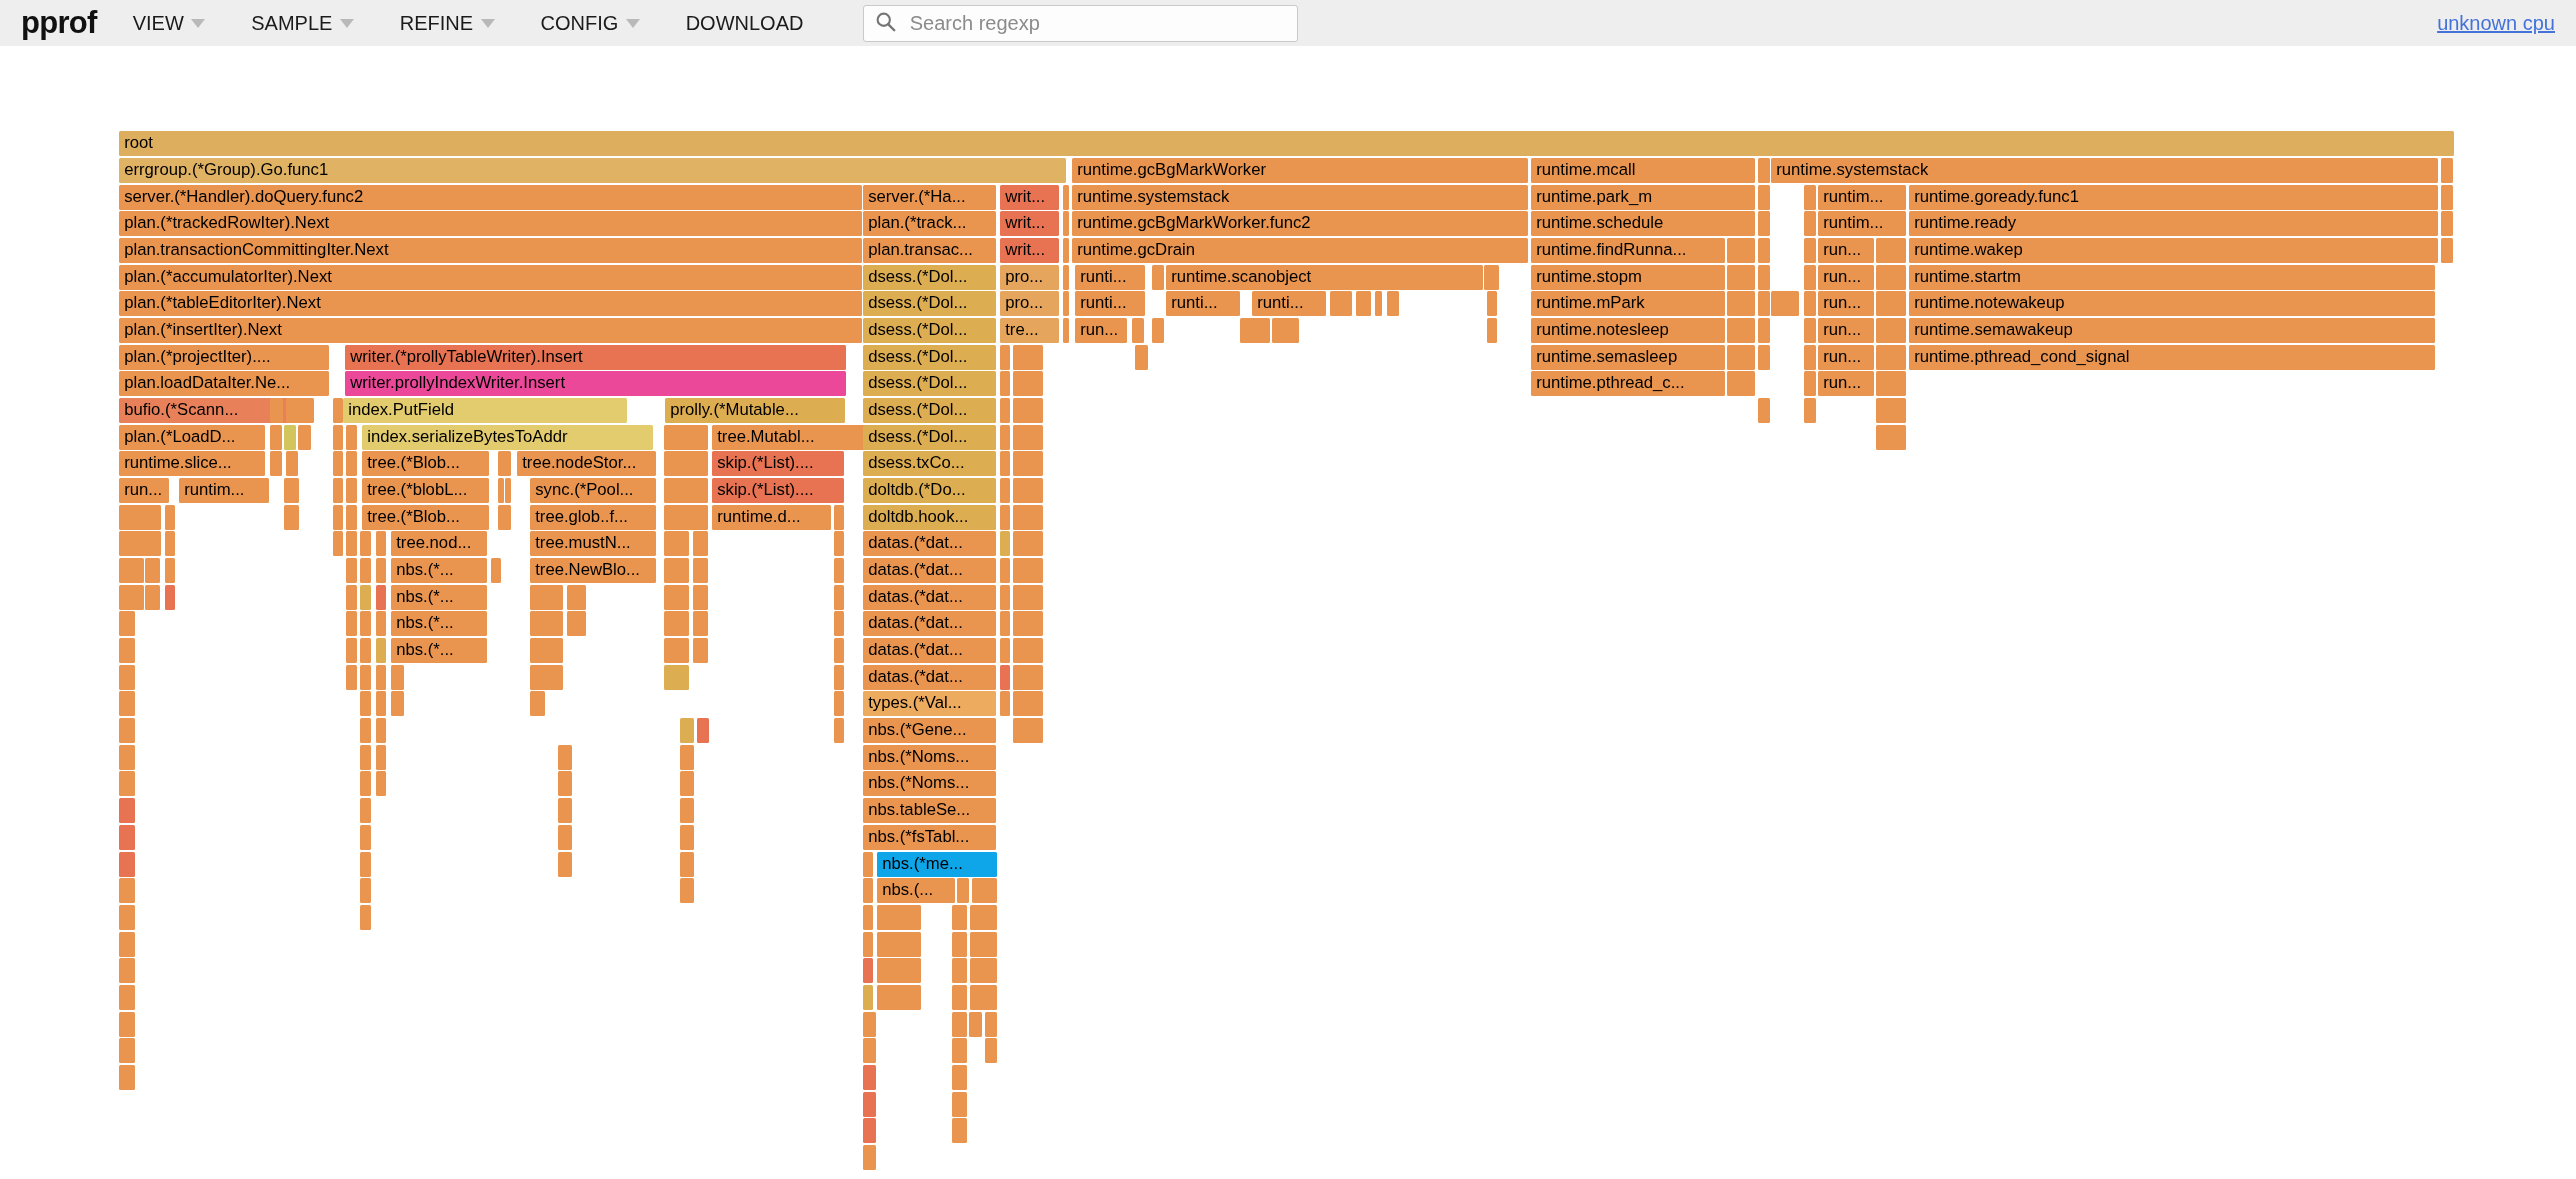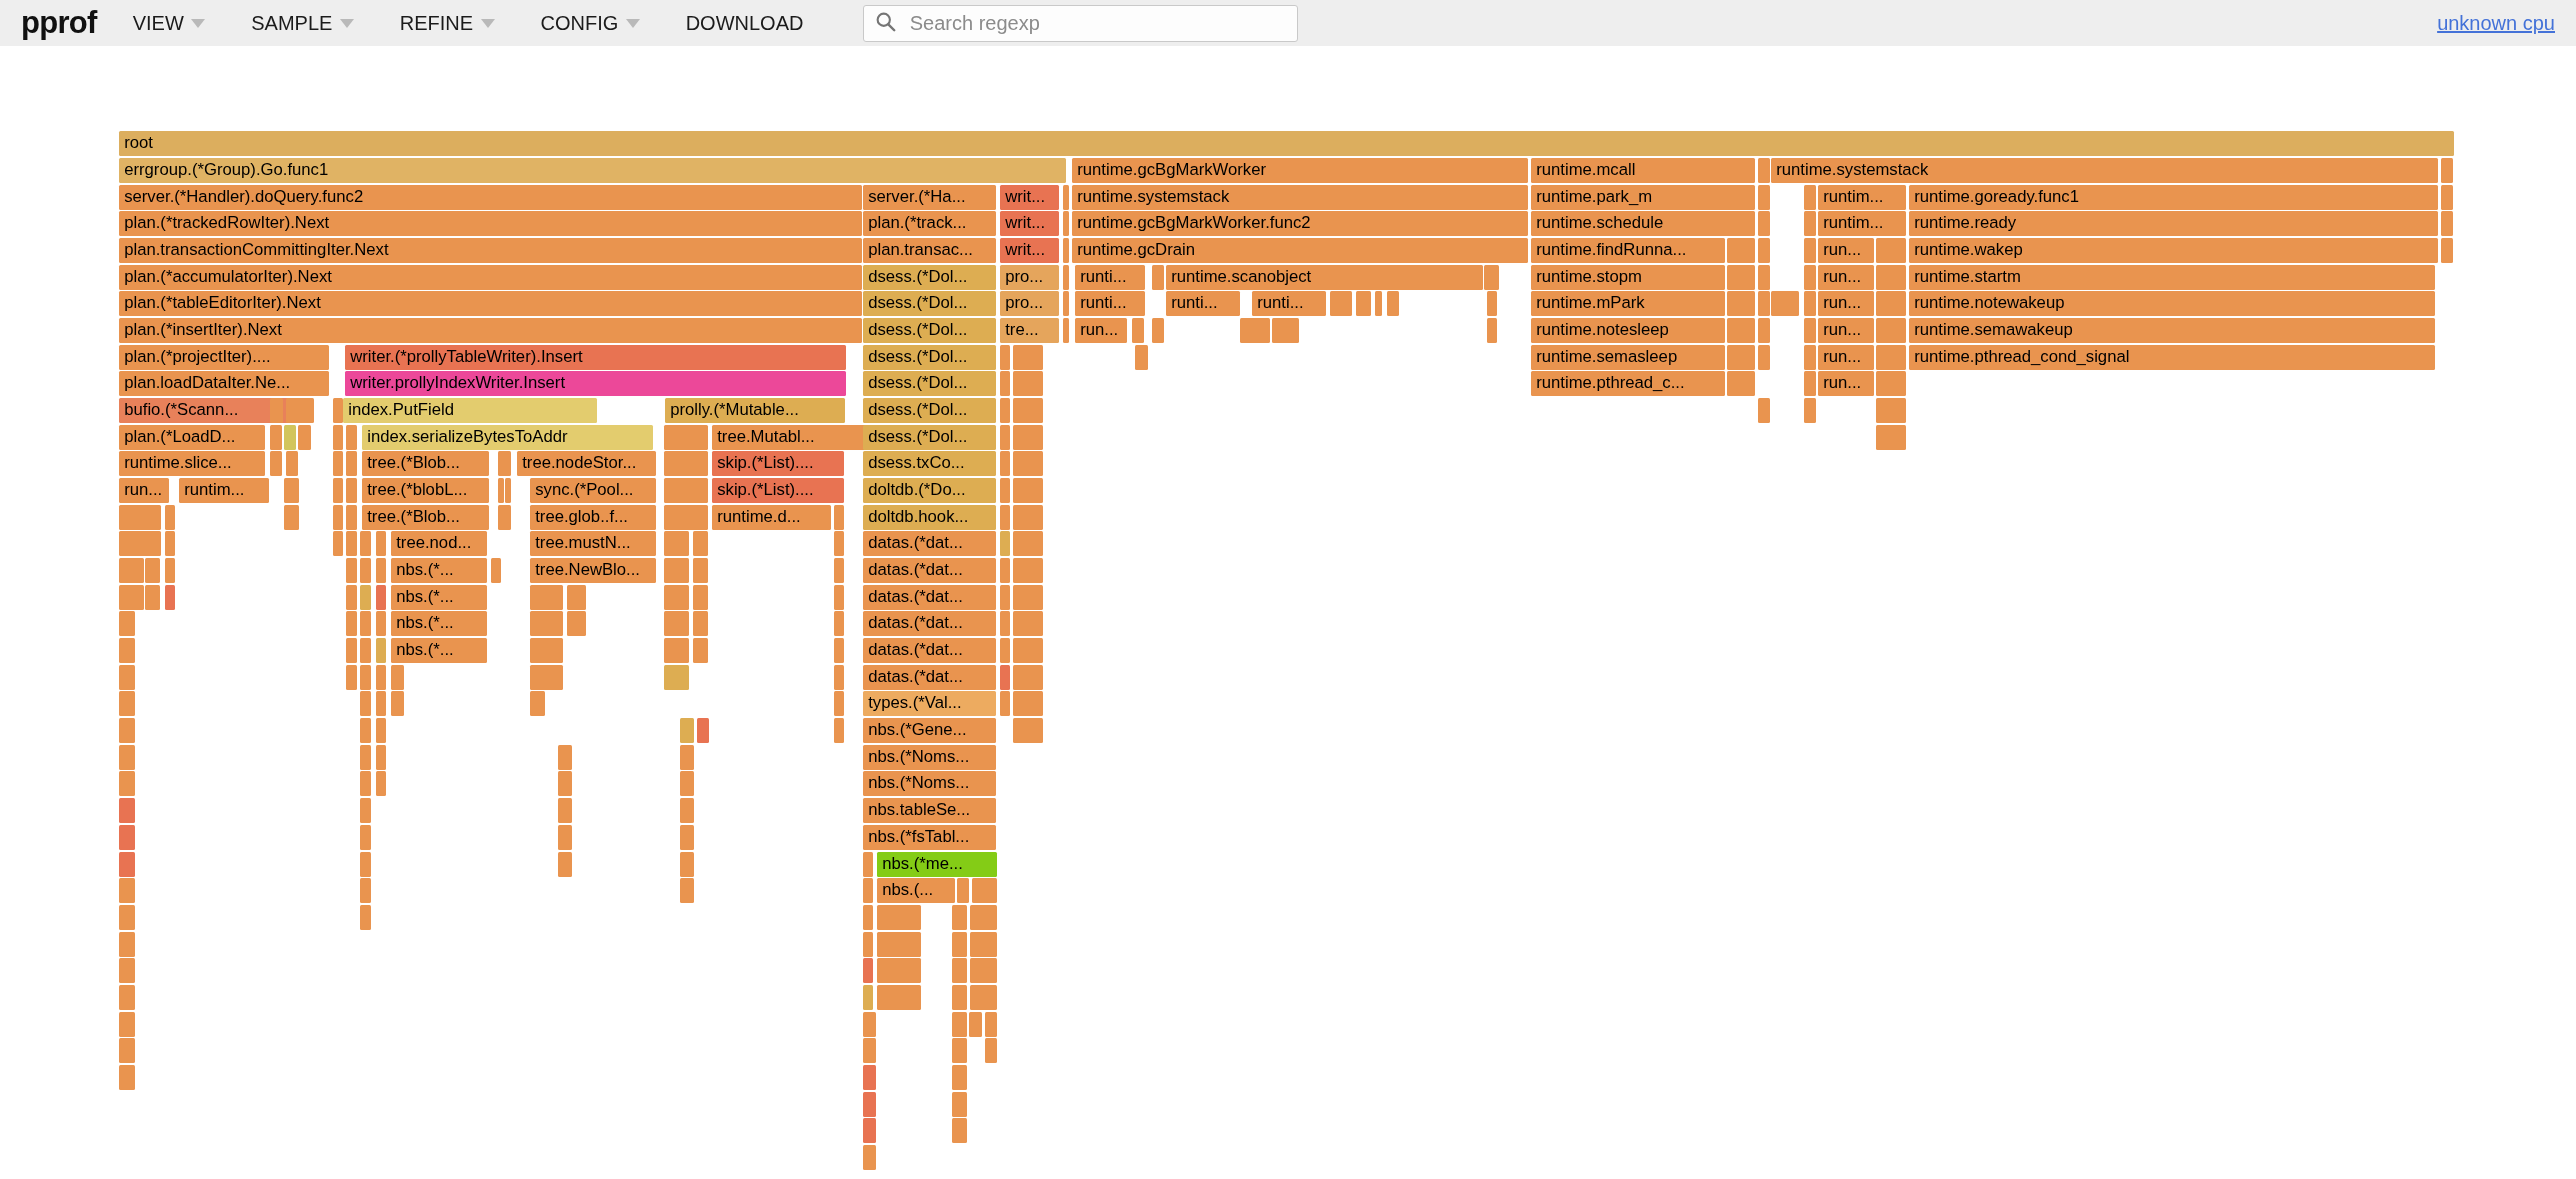--- a/index.html
+++ b/index.html
@@ -174,21 +174,21 @@
     <div class="fbox" style="left: 1013px; top: 371px; width: 30px; height: 24.5px; background: rgb(233, 148, 79);"></div>
     <div class="fbox" style="left: 1531px; top: 371px; width: 194px; height: 24.5px; background: rgb(233, 148, 79);">runtime.pthread_c...</div>
     <div class="fbox" style="left: 1727px; top: 371px; width: 28px; height: 24.5px; background: rgb(233, 148, 79);"></div>
     <div class="fbox" style="left: 1804px; top: 371px; width: 12px; height: 24.5px; background: rgb(233, 148, 79);"></div>
     <div class="fbox" style="left: 1818px; top: 371px; width: 56px; height: 24.5px; background: rgb(233, 148, 79);">run...</div>
     <div class="fbox" style="left: 1876px; top: 371px; width: 30px; height: 24.5px; background: rgb(233, 148, 79);"></div>
     <div class="fbox" style="left: 119px; top: 398px; width: 172px; height: 24.5px; background: rgb(232, 129, 90);">bufio.(*Scann...</div>
     <div class="fbox" style="left: 270px; top: 398px; width: 13.3px; height: 24.5px; background: rgb(233, 148, 79);"></div>
     <div class="fbox" style="left: 286px; top: 398px; width: 28px; height: 24.5px; background: rgb(233, 148, 79);"></div>
     <div class="fbox" style="left: 333px; top: 398px; width: 10.4px; height: 24.5px; background: rgb(233, 148, 79);"></div>
-    <div class="fbox" style="left: 343px; top: 398px; width: 254px; height: 24.5px; background: rgb(227, 204, 110);">index.PutField</div>
+    <div class="fbox" style="left: 343px; top: 398px; width: 284px; height: 24.5px; background: rgb(227, 204, 110);">index.PutField</div>
     <div class="fbox" style="left: 665px; top: 398px; width: 180px; height: 24.5px; background: rgb(221, 173, 82);">prolly.(*Mutable...</div>
     <div class="fbox" style="left: 863px; top: 398px; width: 133px; height: 24.5px; background: rgb(221, 173, 82);">dsess.(*Dol...</div>
     <div class="fbox" style="left: 1000px; top: 398px; width: 10.4px; height: 24.5px; background: rgb(233, 148, 79);"></div>
     <div class="fbox" style="left: 1013px; top: 398px; width: 30px; height: 24.5px; background: rgb(233, 148, 79);"></div>
     <div class="fbox" style="left: 1758px; top: 398px; width: 12px; height: 24.5px; background: rgb(233, 148, 79);"></div>
     <div class="fbox" style="left: 1804px; top: 398px; width: 12px; height: 24.5px; background: rgb(233, 148, 79);"></div>
     <div class="fbox" style="left: 1876px; top: 398px; width: 30px; height: 24.5px; background: rgb(233, 148, 79);"></div>
     <div class="fbox" style="left: 119px; top: 425px; width: 146px; height: 24.5px; background: rgb(233, 148, 79);">plan.(*LoadD...</div>
     <div class="fbox" style="left: 270px; top: 425px; width: 12px; height: 24.5px; background: rgb(233, 148, 79);"></div>
     <div class="fbox" style="left: 284px; top: 425px; width: 12px; height: 24.5px; background: rgb(210, 197, 92);"></div>
@@ -360,21 +360,21 @@
     <div class="fbox" style="left: 119px; top: 825px; width: 16.3px; height: 24.5px; background: rgb(232, 115, 82);"></div>
     <div class="fbox" style="left: 360px; top: 825px; width: 11px; height: 24.5px; background: rgb(233, 148, 79);"></div>
     <div class="fbox" style="left: 558px; top: 825px; width: 14px; height: 24.5px; background: rgb(233, 148, 79);"></div>
     <div class="fbox" style="left: 680px; top: 825px; width: 14px; height: 24.5px; background: rgb(233, 148, 79);"></div>
     <div class="fbox" style="left: 863px; top: 825px; width: 133px; height: 24.5px; background: rgb(233, 148, 79);">nbs.(*fsTabl...</div>
     <div class="fbox" style="left: 119px; top: 852px; width: 16.3px; height: 24.5px; background: rgb(232, 115, 82);"></div>
     <div class="fbox" style="left: 360px; top: 852px; width: 11px; height: 24.5px; background: rgb(233, 148, 79);"></div>
     <div class="fbox" style="left: 558px; top: 852px; width: 14px; height: 24.5px; background: rgb(233, 148, 79);"></div>
     <div class="fbox" style="left: 680px; top: 852px; width: 14px; height: 24.5px; background: rgb(233, 148, 79);"></div>
     <div class="fbox" style="left: 863px; top: 852px; width: 10.4px; height: 24.5px; background: rgb(233, 148, 79);"></div>
-    <div class="fbox" style="left: 877px; top: 852px; width: 120px; height: 24.5px; background: #84cc16;">nbs.(*me...</div>
+    <div class="fbox" style="left: 877px; top: 852px; width: 120px; height: 24.5px; background: #0ea5e9;">nbs.(*me...</div>
     <div class="fbox" style="left: 119px; top: 878px; width: 16.3px; height: 24.5px; background: rgb(233, 148, 79);"></div>
     <div class="fbox" style="left: 360px; top: 878px; width: 11px; height: 24.5px; background: rgb(233, 148, 79);"></div>
     <div class="fbox" style="left: 680px; top: 878px; width: 14px; height: 24.5px; background: rgb(233, 148, 79);"></div>
     <div class="fbox" style="left: 863px; top: 878px; width: 10.4px; height: 24.5px; background: rgb(233, 148, 79);"></div>
     <div class="fbox" style="left: 877px; top: 878px; width: 78px; height: 24.5px; background: rgb(233, 148, 79);">nbs.(...</div>
     <div class="fbox" style="left: 957px; top: 878px; width: 12px; height: 24.5px; background: rgb(233, 148, 79);"></div>
     <div class="fbox" style="left: 972px; top: 878px; width: 24.5px; height: 24.5px; background: rgb(233, 148, 79);"></div>
     <div class="fbox" style="left: 119px; top: 905px; width: 16.3px; height: 24.5px; background: rgb(233, 148, 79);"></div>
     <div class="fbox" style="left: 360px; top: 905px; width: 11px; height: 24.5px; background: rgb(233, 148, 79);"></div>
     <div class="fbox" style="left: 863px; top: 905px; width: 10.4px; height: 24.5px; background: rgb(233, 148, 79);"></div>

